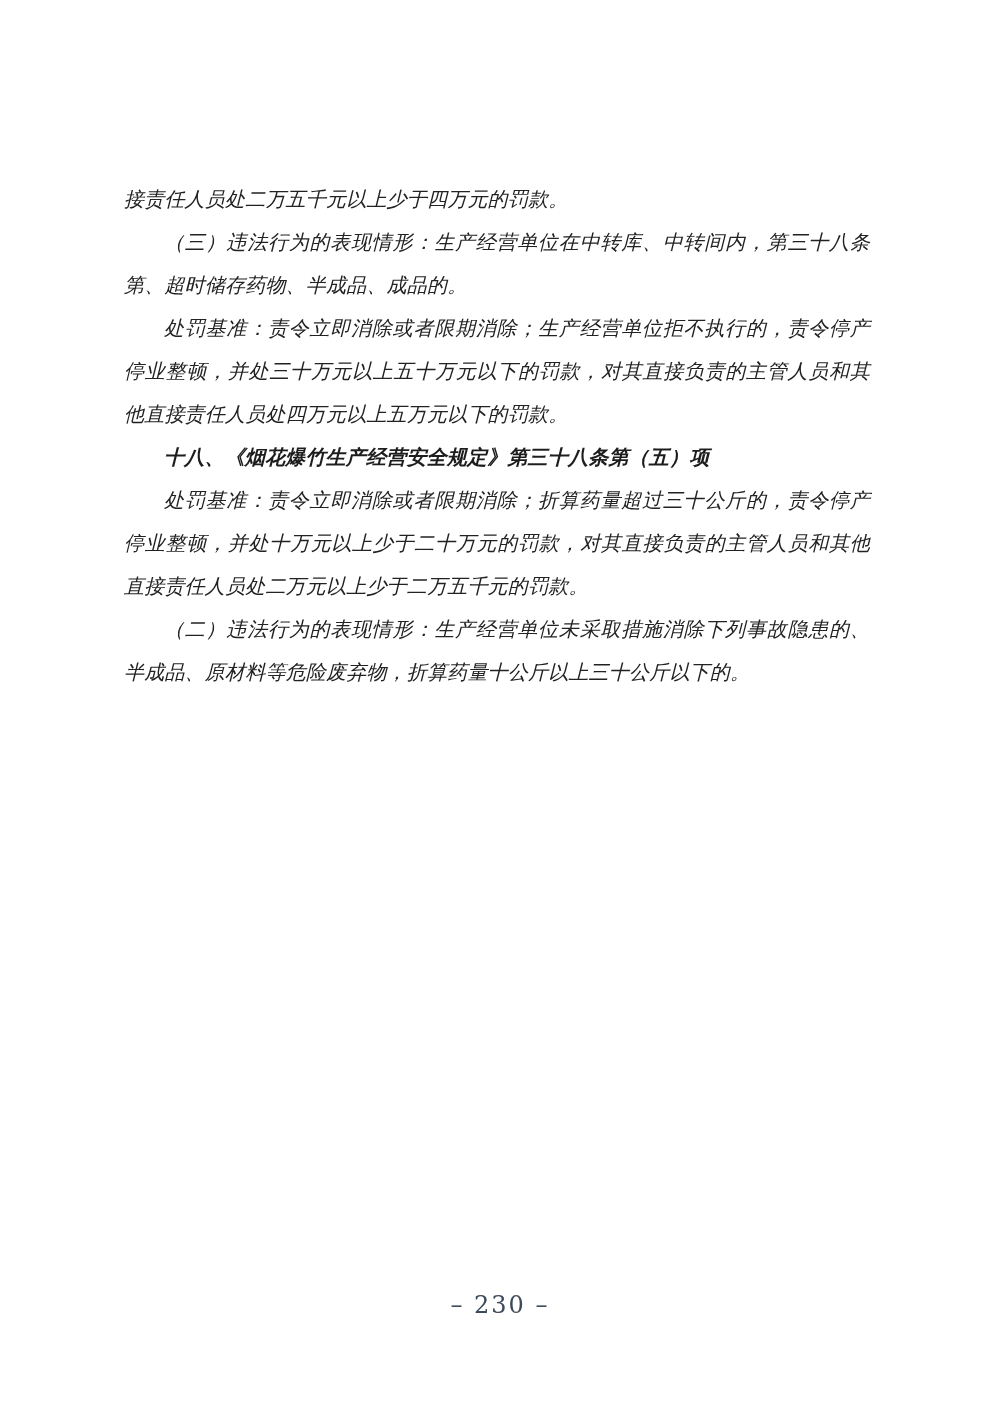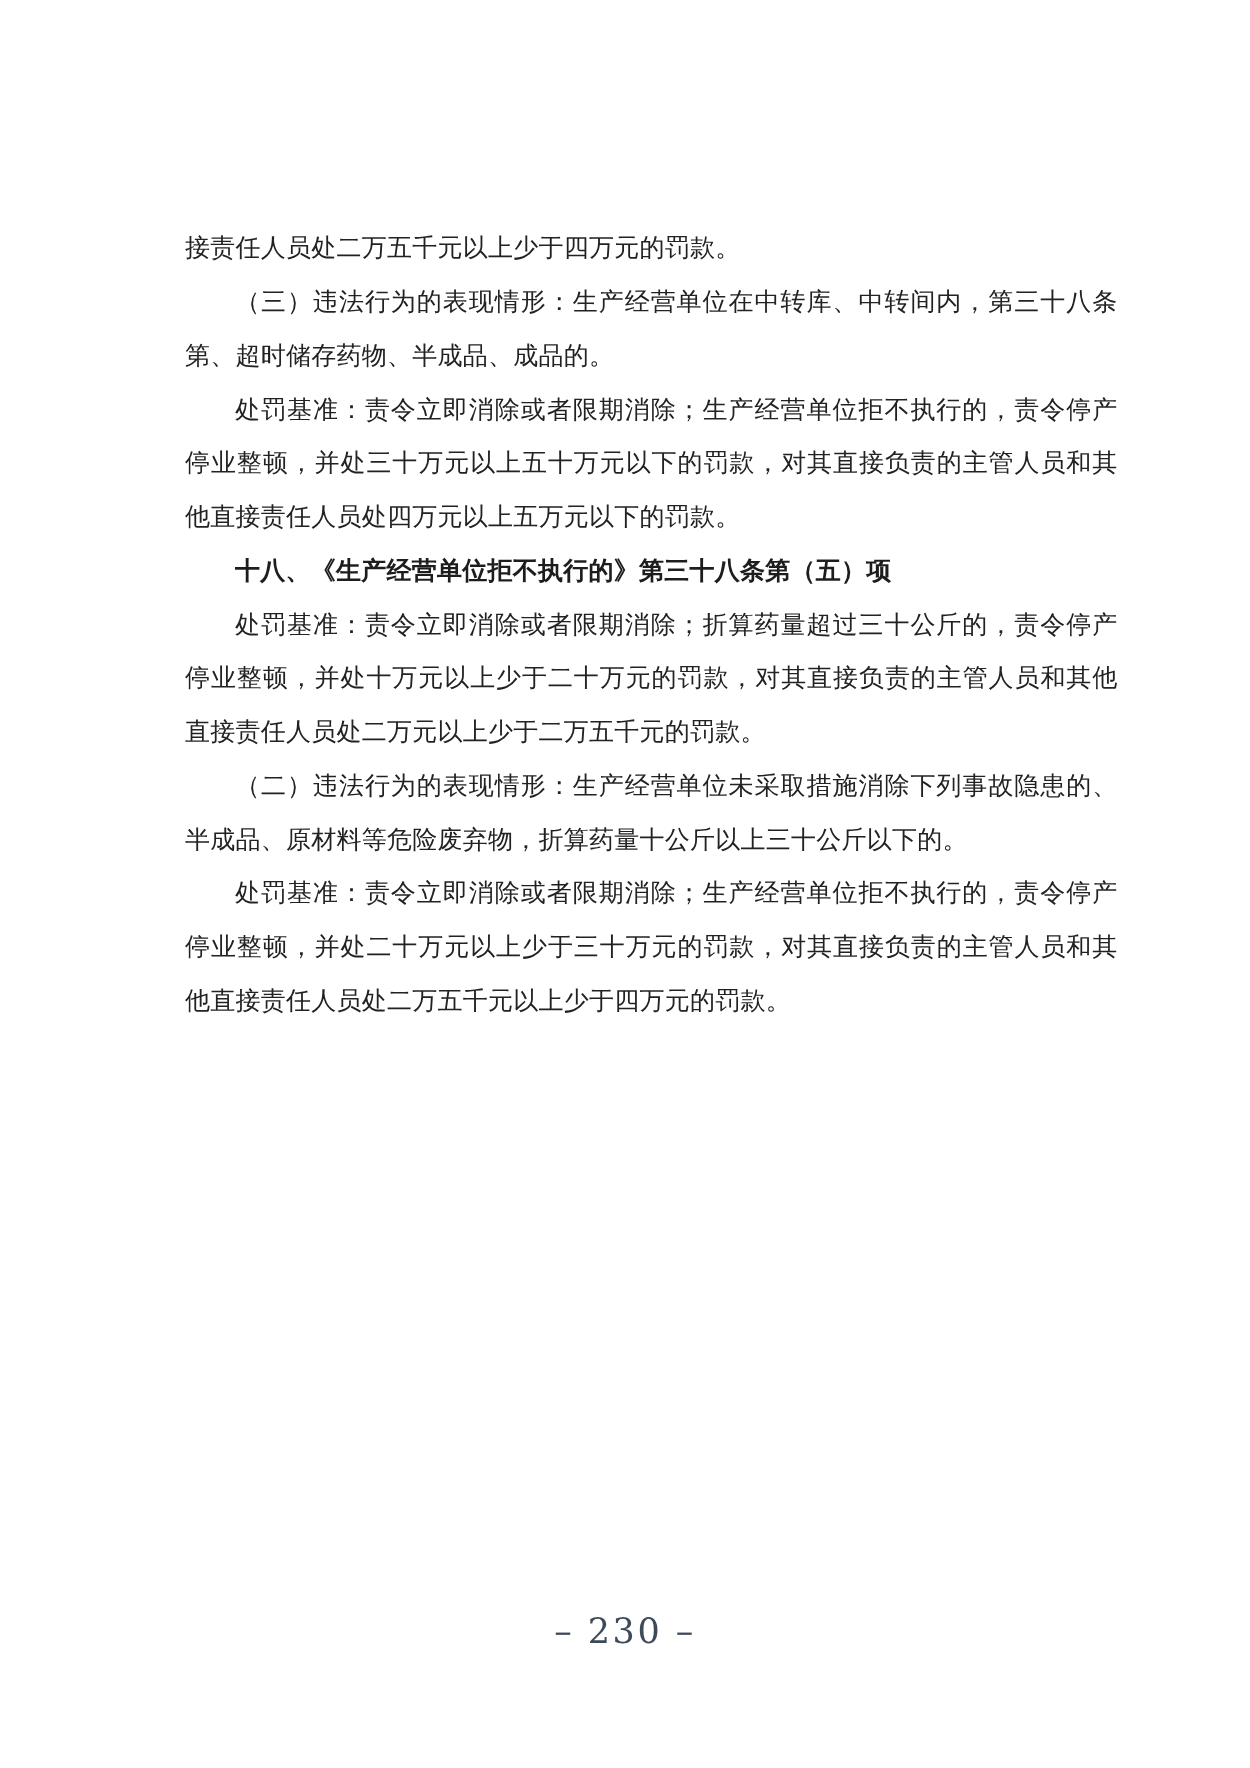--- a/index.html
+++ b/index.html
@@ -10,24 +10,25 @@
   .page {
     position: relative;
     width: 1000px;
     height: 1414px;
     background: #ffffff;
     overflow: hidden;
     font-family: "Liberation Serif", serif;
   }
   .text-block {
     position: absolute;
-    left: 148px;
+    left: 124px;
     top: 178px;
     width: 746px;
     color: #222222;
+    font-style: italic;
   }
   .text-block p {
     margin: 0;
     font-size: 20px;
     line-height: 43px;
     text-align: justify;
     text-justify: inter-character;
     text-indent: 2em;
     letter-spacing: 0.2px;
     font-family: "Liberation Serif", serif;
@@ -45,35 +46,34 @@
     color: #1d1d1d;
     font-family: "Liberation Serif", serif;
     letter-spacing: 0.5px;
   }
   .page-footer {
     position: absolute;
     left: 0;
     top: 1290px;
     width: 1000px;
     text-align: center;
-    font-size: 28px;
+    font-size: 24px;
     line-height: 30px;
     color: #3d4a59;
     font-family: "DejaVu Serif", serif;
     letter-spacing: 2px;
   }
 </style>
 </head>
 <body>
 
 <div class="page">
   <div class="text-block">
     <p class="continuation">接责任人员处二万五千元以上少于四万元的罚款。</p>
     <p>（三）违法行为的表现情形：生产经营单位在中转库、中转间内，第三十八条第、超时储存药物、半成品、成品的。</p>
     <p>处罚基准：责令立即消除或者限期消除；生产经营单位拒不执行的，责令停产停业整顿，并处三十万元以上五十万元以下的罚款，对其直接负责的主管人员和其他直接责任人员处四万元以上五万元以下的罚款。</p>
-    <p class="section-heading">十八、《生产经营单位拒不执行的》第三十八条第（五）项</p>
+    <p class="section-heading">十八、《烟花爆竹生产经营安全规定》第三十八条第（五）项</p>
     <p>处罚基准：责令立即消除或者限期消除；折算药量超过三十公斤的，责令停产停业整顿，并处十万元以上少于二十万元的罚款，对其直接负责的主管人员和其他直接责任人员处二万元以上少于二万五千元的罚款。</p>
     <p>（二）违法行为的表现情形：生产经营单位未采取措施消除下列事故隐患的、半成品、原材料等危险废弃物，折算药量十公斤以上三十公斤以下的。</p>
-    <p>处罚基准：责令立即消除或者限期消除；生产经营单位拒不执行的，责令停产停业整顿，并处二十万元以上少于三十万元的罚款，对其直接负责的主管人员和其他直接责任人员处二万五千元以上少于四万元的罚款。</p>
   </div>
 
   <div class="page-footer">– 230 –</div>
 </div>
 
 </body></html>

